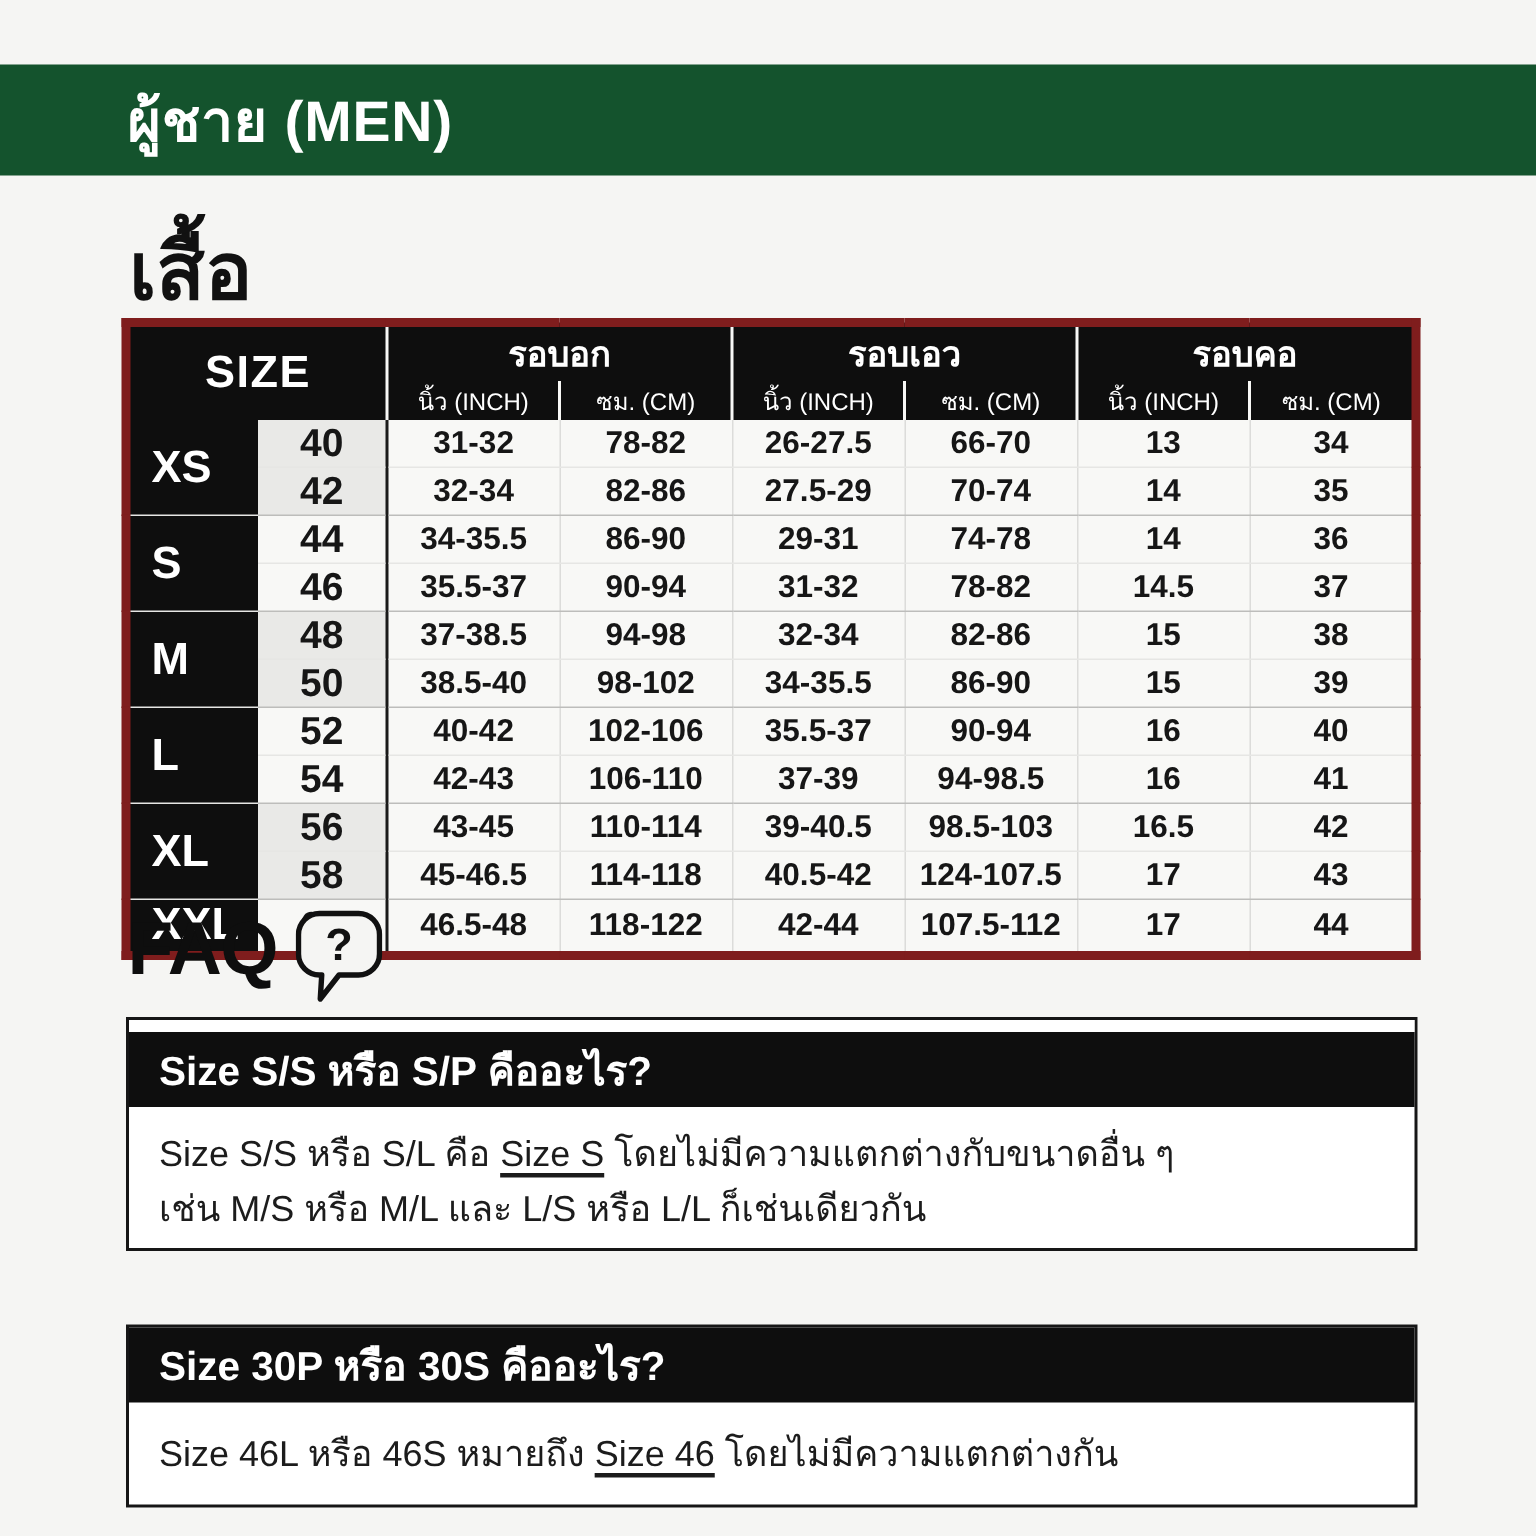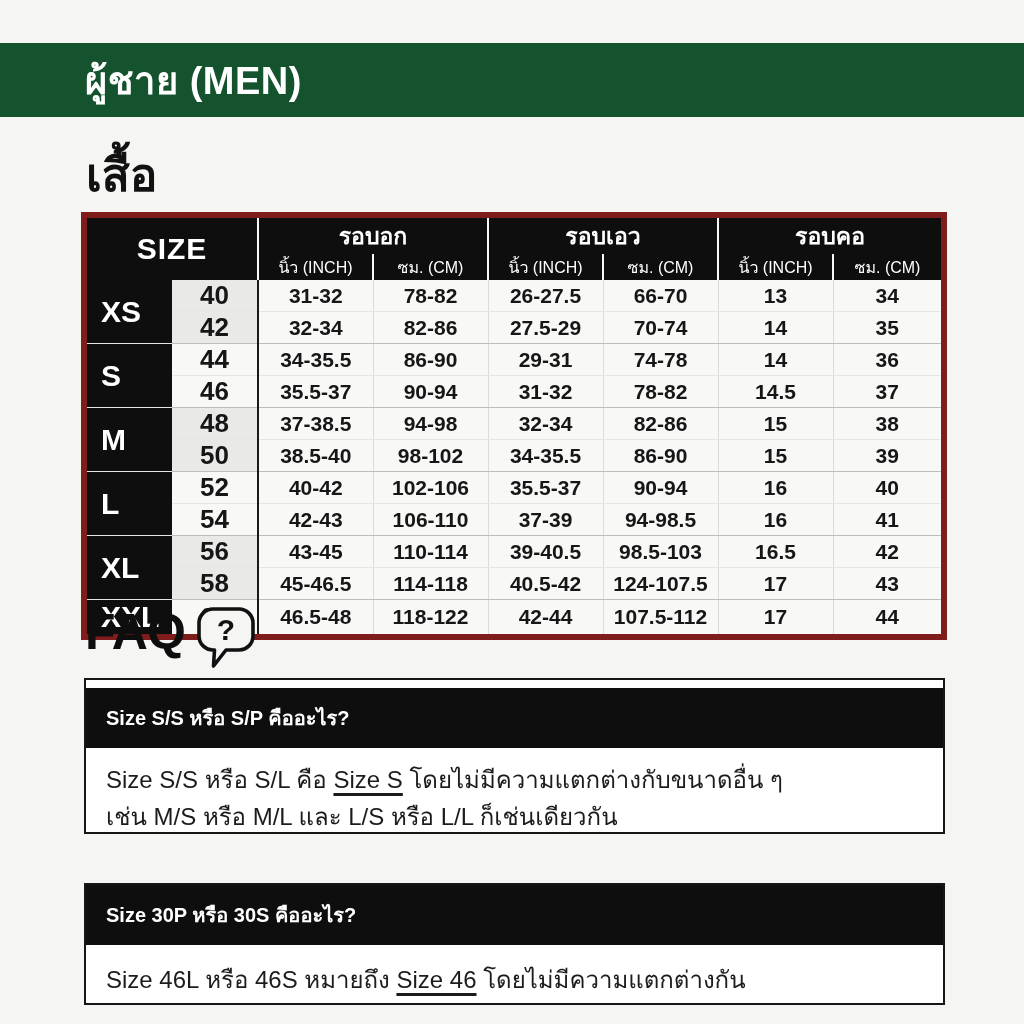--- a/index.html
+++ b/index.html
@@ -17,21 +17,21 @@
     position:absolute; top:43px; left:0; width:1024px; height:74px;
     background:#14532d; display:flex; align-items:center;
   }
   .top-bar h1 {
     color:#fff; font-size:38px; font-weight:bold; padding-left:85px; letter-spacing:.5px;
   }
 
   
   .section-title {
     position:absolute; left:86px; top:138px;
-    font-size:46px; font-weight:bold; color:#111;
+    font-size:53px; font-weight:bold; color:#111;
   }
 
   
   table.size-table {
     position:absolute; left:81px; top:212px; width:860px;
     border-collapse:collapse; table-layout:fixed;
     border:6px solid #7f1d1d;
   }
   .size-table th, .size-table td { text-align:center; vertical-align:middle; }
 
@@ -73,22 +73,22 @@
   .faq-head svg { margin-left:12px; margin-top:2px; }
 
   .faq-card {
     position:absolute; left:84px; width:861px;
     background:#fff; border:2px solid #161616;
   }
   .faq-card.first  { top:678px; height:156px; }
   .faq-card.second { top:883px; height:122px; }
   .faq-strip { height:8px; background:#fff; }
   .faq-q {
-    background:#0e0e0e; height:60px; display:flex; align-items:center;
-    color:#fff; font-size:20px; font-weight:bold; padding-left:20px;
+    background:#0e0e0e; height:50px; display:flex; align-items:center;
+    color:#fff; font-size:27px; font-weight:bold; padding-left:20px;
   }
   .faq-a {
     padding:13px 20px 0 20px; font-size:24px; line-height:37px; color:#1c1c1c;
   }
   .faq-card.second .faq-a { padding-top:16px; }
   .hl {
     font-weight:normal;
     text-decoration:underline;
     text-decoration-thickness:2.5px;
     text-underline-offset:5px;

